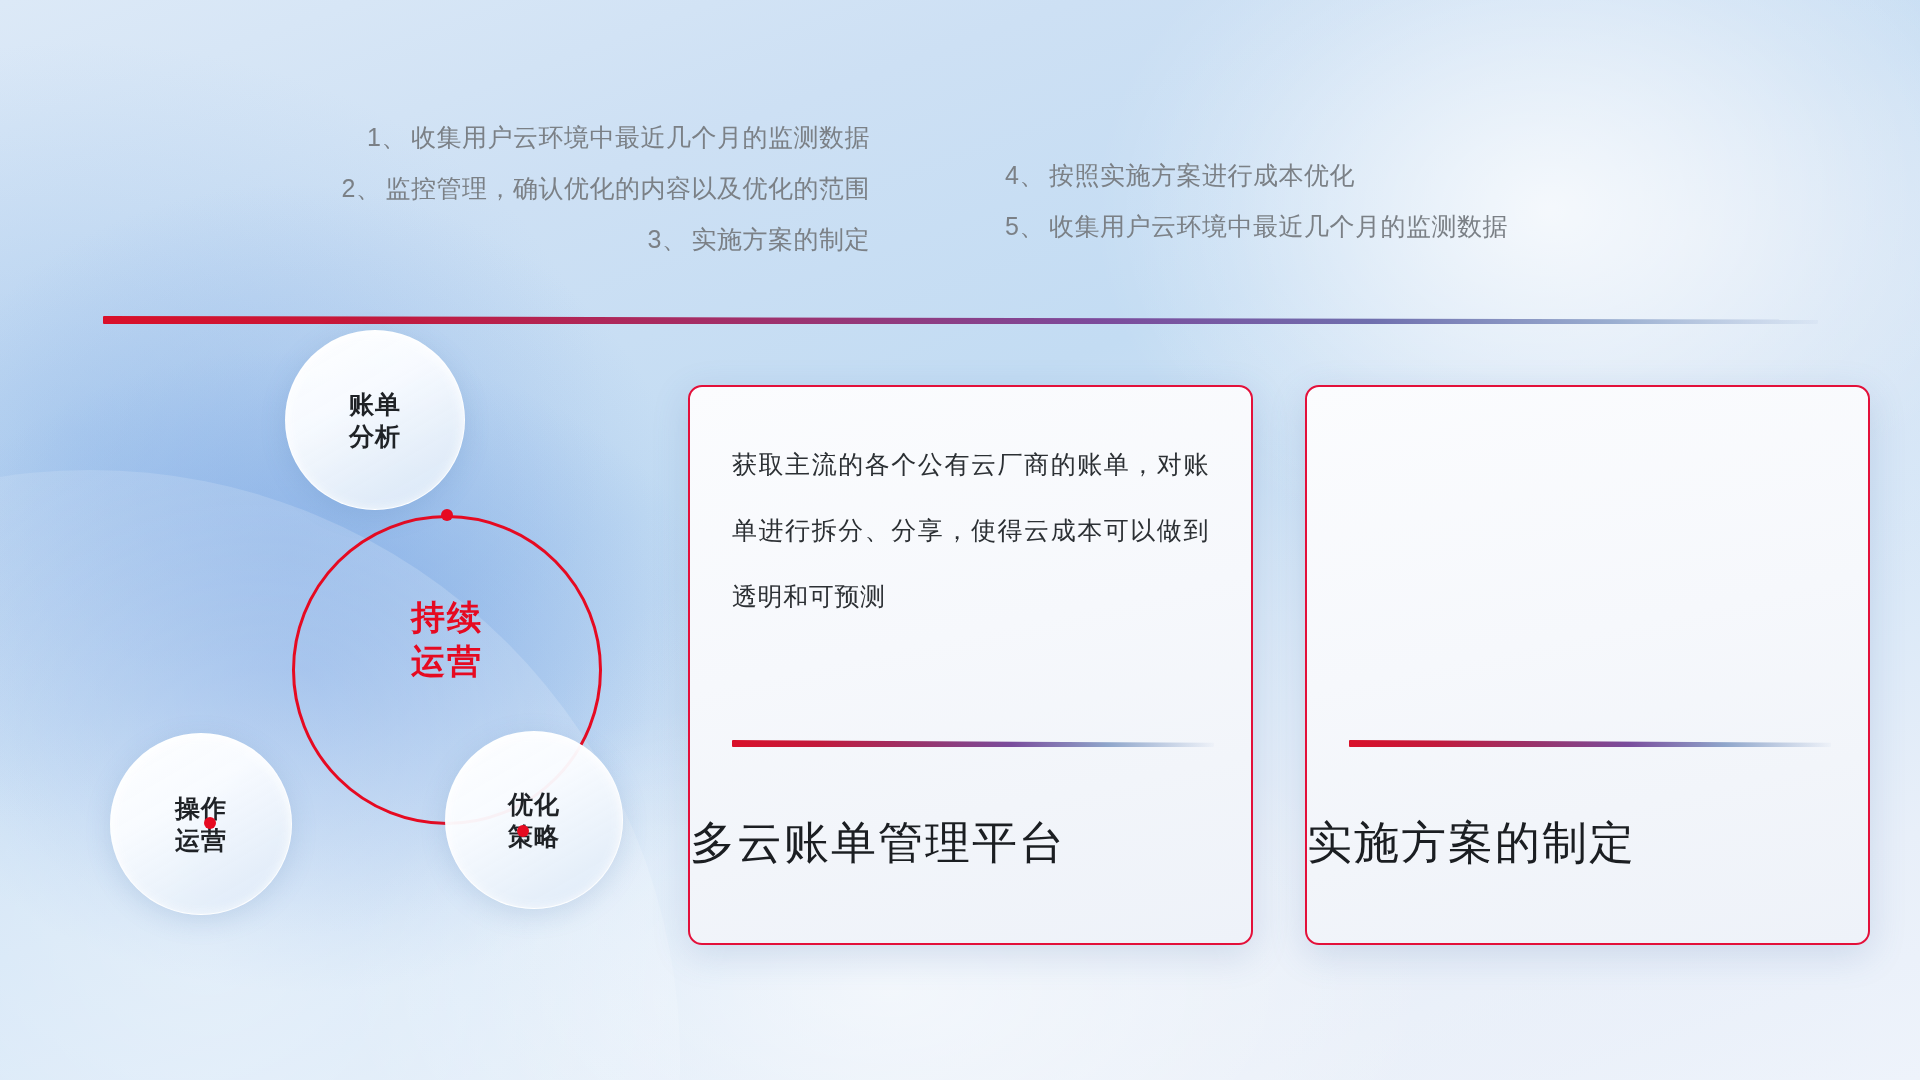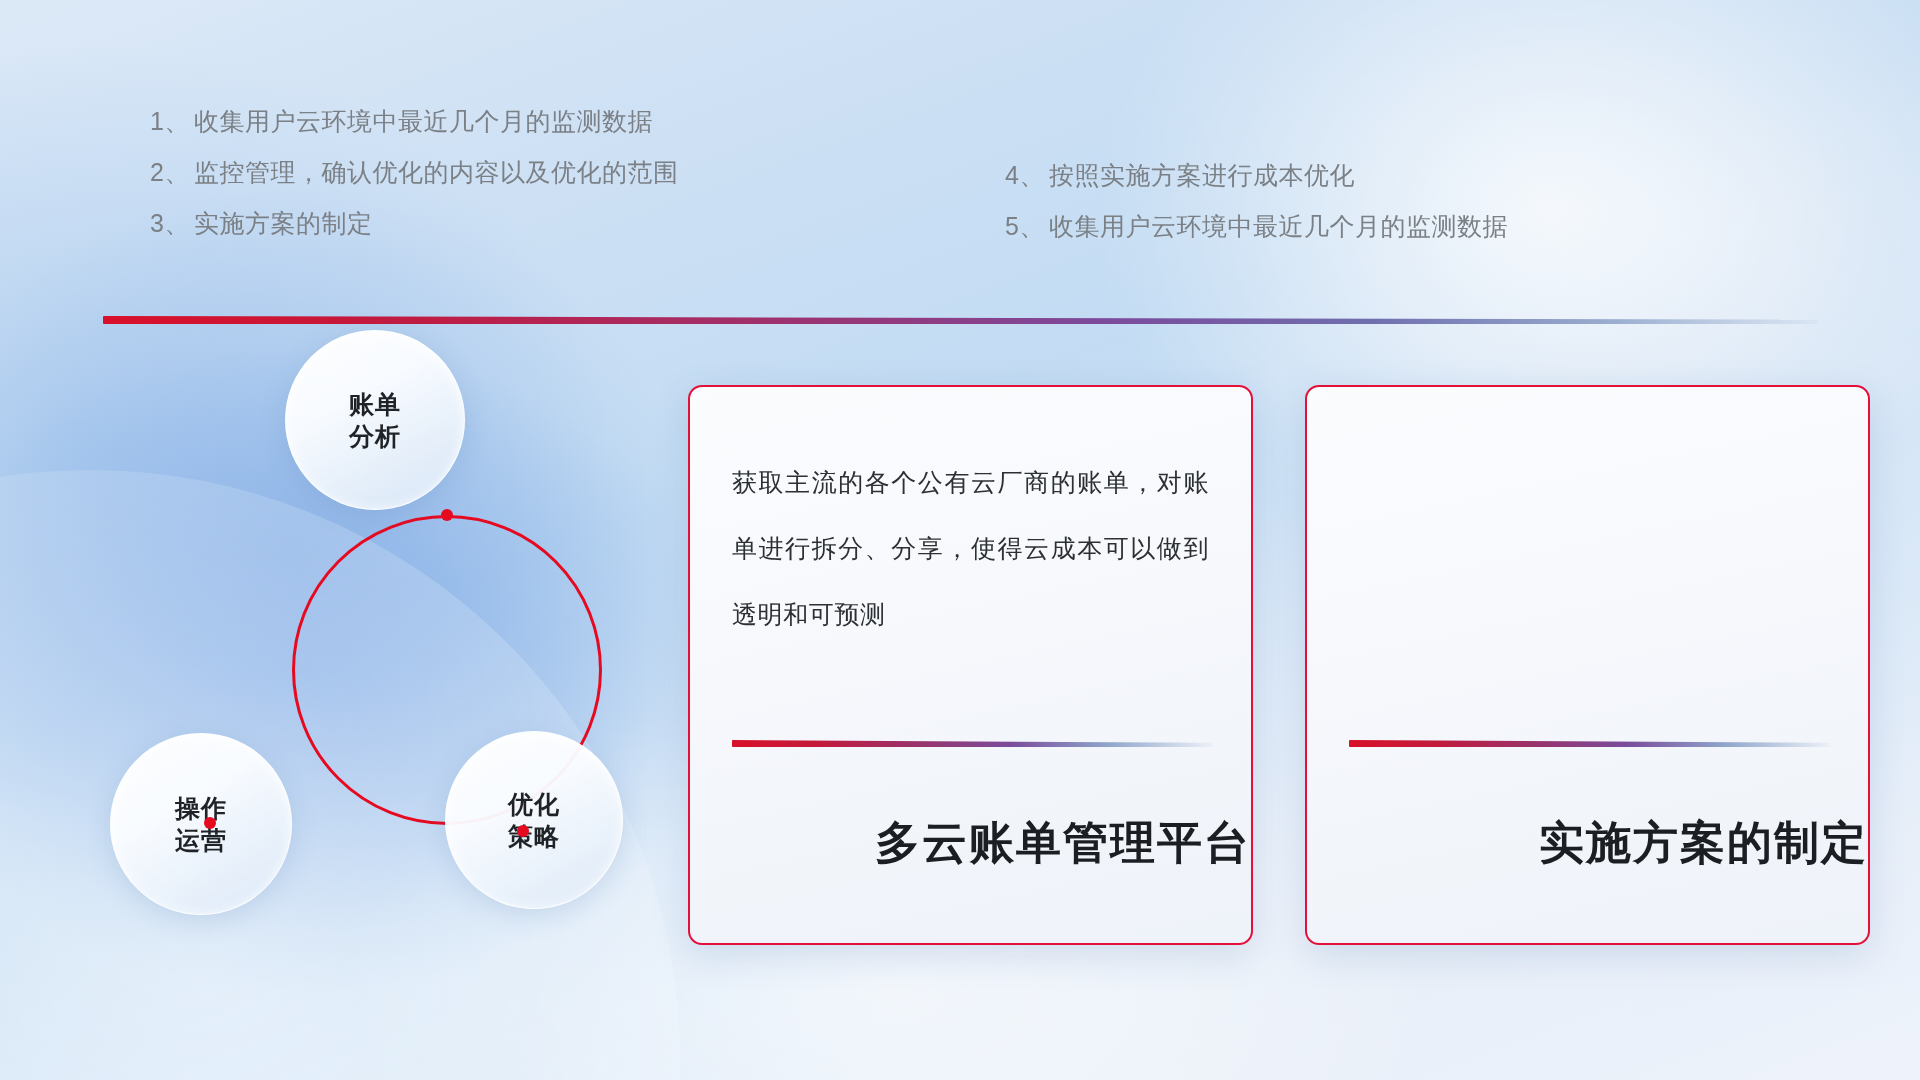--- a/index.html
+++ b/index.html
@@ -30,21 +30,21 @@
     pointer-events:none;
   }
   .bg-arc{
     position:absolute; left:-500px; top:470px; width:1180px; height:1180px;
     border-radius:50%;
     background:radial-gradient(circle at 60% 40%, rgba(255,255,255,0.42) 0%, rgba(255,255,255,0.10) 55%, rgba(255,255,255,0) 72%);
     pointer-events:none;
   }
 
   
-  .steps-left{ position:absolute; left:150px; top:96px; width:720px; }
+  .steps-left{ position:absolute; left:150px; top:112px; width:720px;text-align:right; }
   .steps-right{ position:absolute; left:1005px; top:150px; width:760px; }
   .step-line{
     color:#7b8086;
     font-size:25px;
     line-height:51px;
     white-space:nowrap;
     letter-spacing:0.5px;
   }
   .step-num{ margin-right:4px; }
 
@@ -93,34 +93,34 @@
   .card{
     position:absolute; top:385px; width:565px; height:560px;
     border:2px solid #e3103a; border-radius:14px;
     background:linear-gradient(168deg,#fbfcfe 0%,#f6f8fc 45%,#f2f5fa 72%,#eef2f9 100%);
     box-shadow:0 10px 36px rgba(70,110,170,0.18);
     overflow:hidden;
   }
   .card-1{ left:688px; }
   .card-2{ left:1305px; }
   .card-body{
-    padding:62px 42px 0 42px;
+    padding:44px 42px 0 42px;
     font-size:25px; color:#2c3034; line-height:66px; letter-spacing:0.6px;
     text-align:justify;
   }
   .card-rule{
     position:absolute; left:42px; bottom:196px; width:482px; height:7px;
     background:linear-gradient(90deg,#d9102a 0%,#c21a3c 18%,#96356f 40%,#7a4d9d 58%,#8fa6cb 78%,rgba(220,228,242,0.2) 100%);
     clip-path:polygon(0 0, 100% 40%, 100% 100%, 0 100%);
     border-radius:1px;
   }
   .card-title{
     position:absolute; left:0; right:0; bottom:70px;
-    text-align:right;
-    font-size:45px; font-weight:bold; color:#1b1e22; letter-spacing:2px;
+    text-align:left;
+    font-size:45px; font-weight:normal; color:#1b1e22; letter-spacing:2px;
   }
 </style>
 </head>
 <body>
 
 <div class="bg-soft-a"></div>
 <div class="bg-soft-b"></div>
 <div class="bg-soft-c"></div>
 <div class="bg-arc"></div>
 
@@ -143,20 +143,24 @@
   <div class="step-line">
     <span class="step-num">5、</span><span>收集用户云环境中最近几个月的监测数据</span>
   </div>
 </div>
 
 <div class="divider"></div>
 
 <div class="diagram">
   <div class="ring"></div>
 
+  <div class="center-label">
+    <div>持续</div>
+    <div>运营</div>
+  </div>
 
   <div class="bubble bubble-top">
     <div class="bubble-label">
       <div>账单</div>
       <div>分析</div>
     </div>
   </div>
 
   <div class="bubble bubble-bl">
     <div class="bubble-label">

